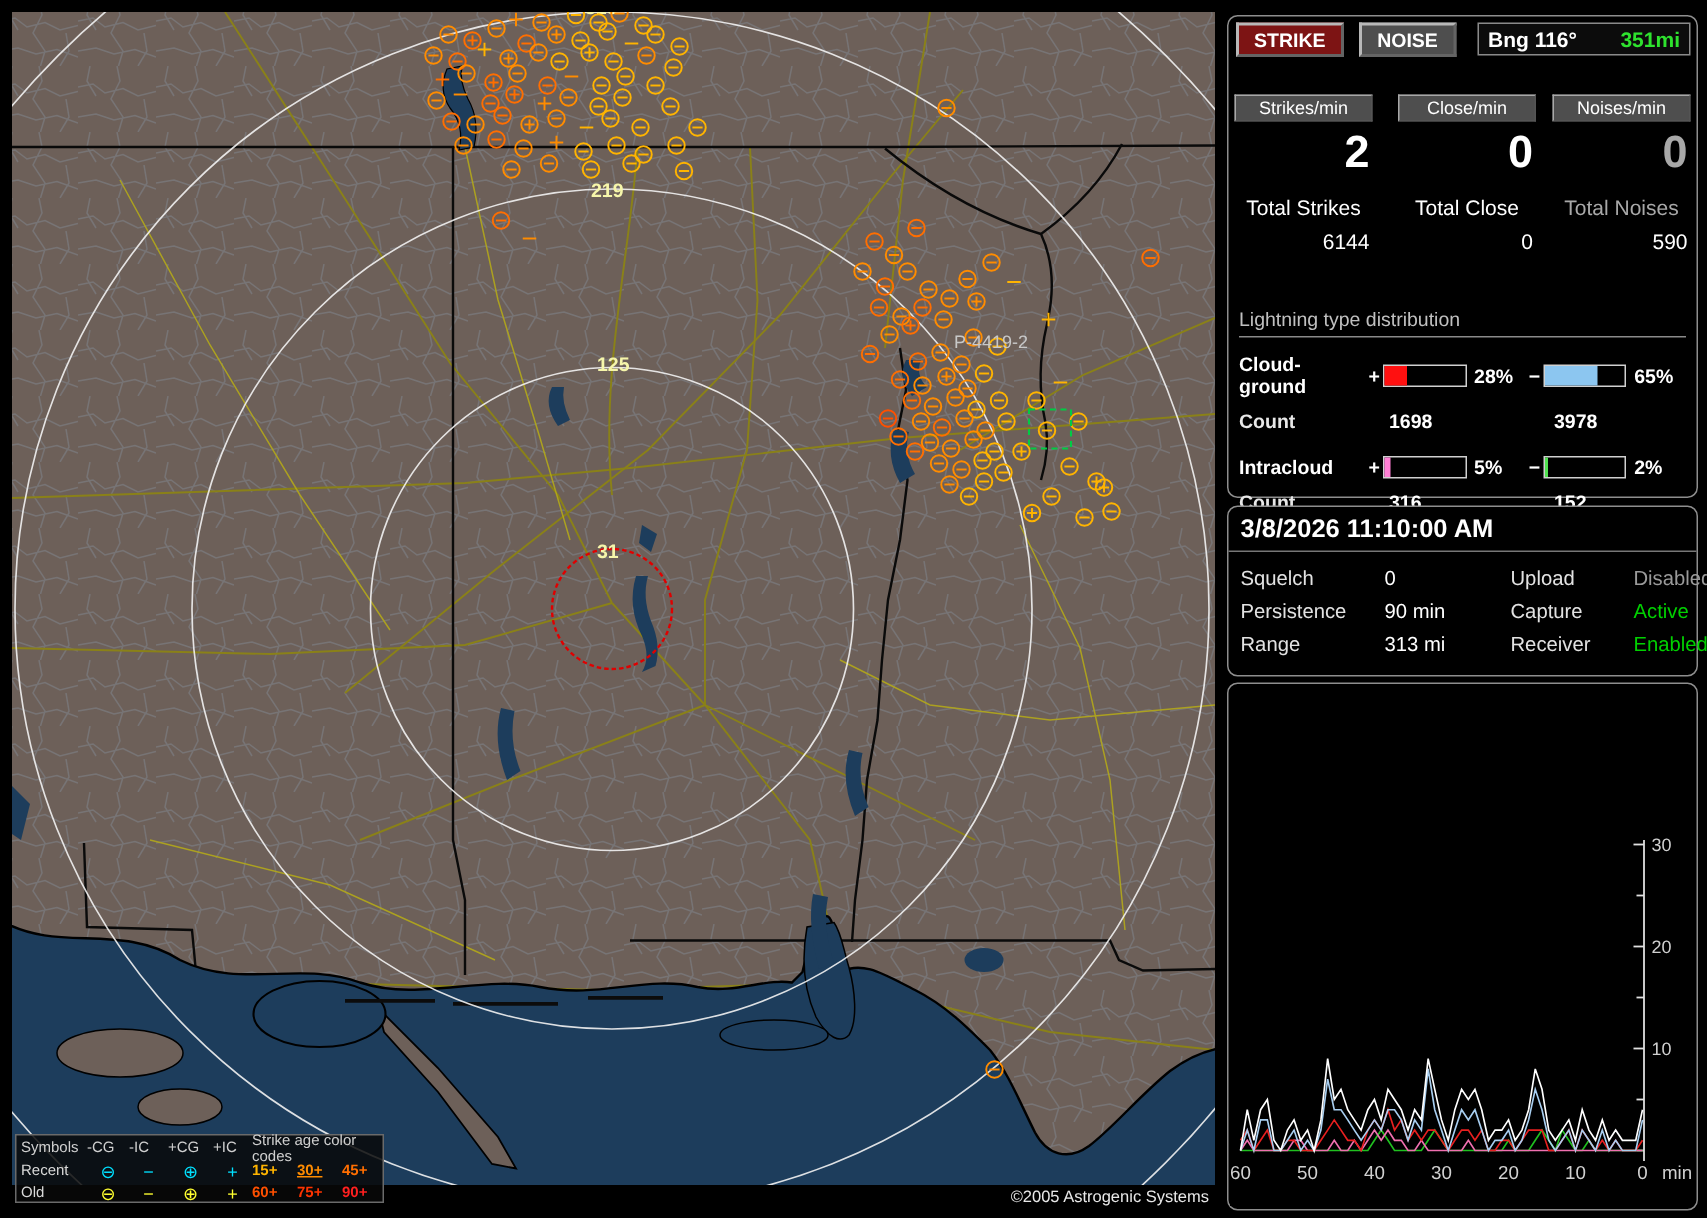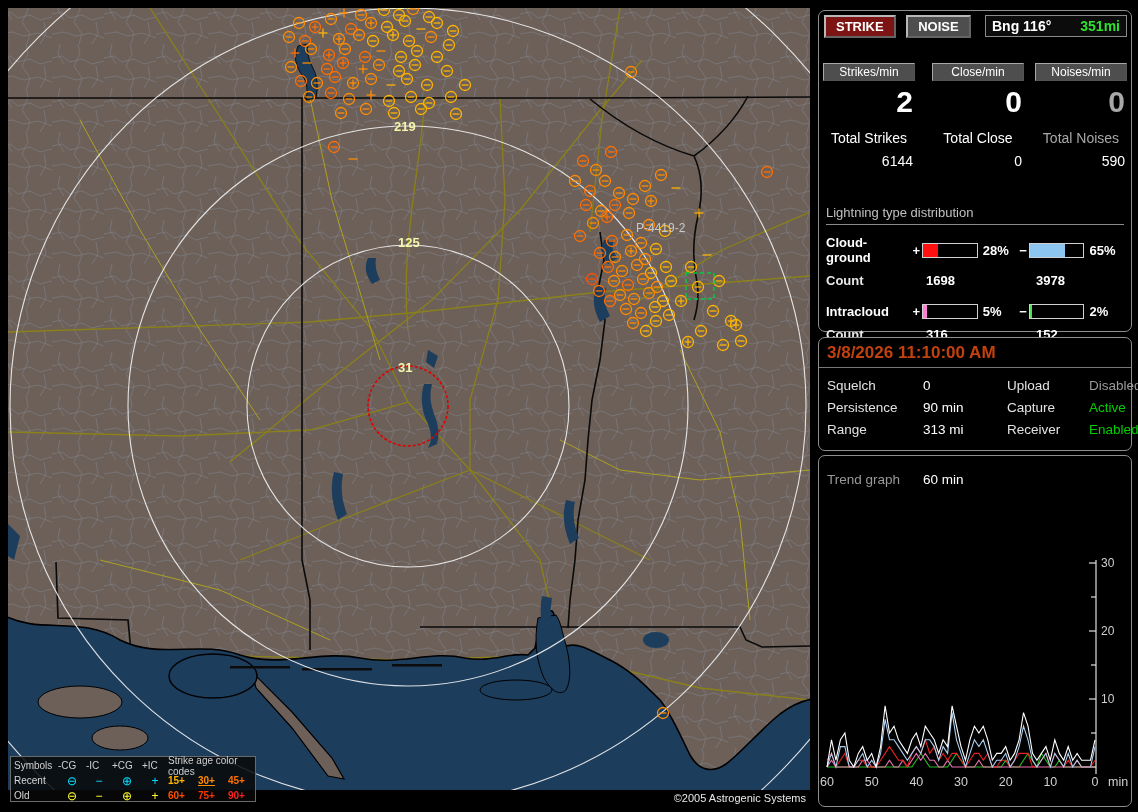--- a/index.html
+++ b/index.html
@@ -44,21 +44,21 @@
   #dist-title{color:#c0c0c0;border-bottom:1px solid #8a8a8a;padding-bottom:4px;}
   .drow{display:flex;align-items:center;margin-top:10px;font-weight:bold;}
   .drow .dlab{width:88px;}
   .drow .sign{width:12px;text-align:center;}
   .bar{width:56px;height:13px;border:1px solid #d0d0d0;background:#000;margin-right:5px;position:relative;}
   .bar i{display:block;height:100%;}
   .pct{width:36px;}
   .crow{display:flex;margin-top:8px;font-weight:bold;}
   .crow .dlab{width:100px;color:#e8e8e8;}
   .crow .cv1{width:110px;}
-  #stamp{font-size:17px;font-weight:bold;color:#c2410c;padding:5px 8px 4px 8px;
+  #stamp{font-size:17px;font-weight:bold;color:#ffffff;padding:5px 8px 4px 8px;
     border-bottom:1px solid #777;}
   .grid4{display:grid;grid-template-columns:96px 84px 82px auto;row-gap:7px;
     padding:10px 8px 0 8px;font-size:13.5px;}
   .grid4 .lab{color:#e2e2e2;}
   .g-green{color:#00d000;}
   .g-gray{color:#9a9a9a;}
   #trendrow{display:grid;grid-template-columns:96px auto;padding:16px 8px 0 8px;font-size:13.5px;}
   #trend-svg{position:absolute;left:1px;bottom:2px;}
 </style>
 </head>
@@ -831,24 +831,20 @@
     <span class="g-green">Active</span>
 
     <span class="lab">Range</span>
     <span>313 mi</span>
     <span class="lab">Receiver</span>
     <span class="g-green">Enabled</span>
   </div>
 </div>
 
 <div id="panel-bot" class="panel">
-  <div id="trendrow">
-    <span class="g-gray">Trend graph</span>
-    <span>60 min</span>
-  </div>
   <svg id="trend-svg" width="308" height="252" viewBox="0 0 308 252">
       <rect x="0" y="0" width="308" height="252" fill="#000"></rect>
       <line x1="276" y1="8" x2="276" y2="222" stroke="#e0e0e0" stroke-width="1.2"></line>
       <line x1="271" y1="181" x2="276" y2="181" stroke="#e0e0e0" stroke-width="1.2"></line>
       <line x1="269" y1="147" x2="276" y2="147" stroke="#e0e0e0" stroke-width="1.2"></line>
       <text x="281" y="151" font-size="12" fill="#d0d0d0" font-family="Liberation Sans, sans-serif">10</text>
       <line x1="271" y1="113" x2="276" y2="113" stroke="#e0e0e0" stroke-width="1.2"></line>
       <line x1="269" y1="79" x2="276" y2="79" stroke="#e0e0e0" stroke-width="1.2"></line>
       <text x="281" y="83" font-size="12" fill="#d0d0d0" font-family="Liberation Sans, sans-serif">20</text>
       <line x1="271" y1="45" x2="276" y2="45" stroke="#e0e0e0" stroke-width="1.2"></line>

